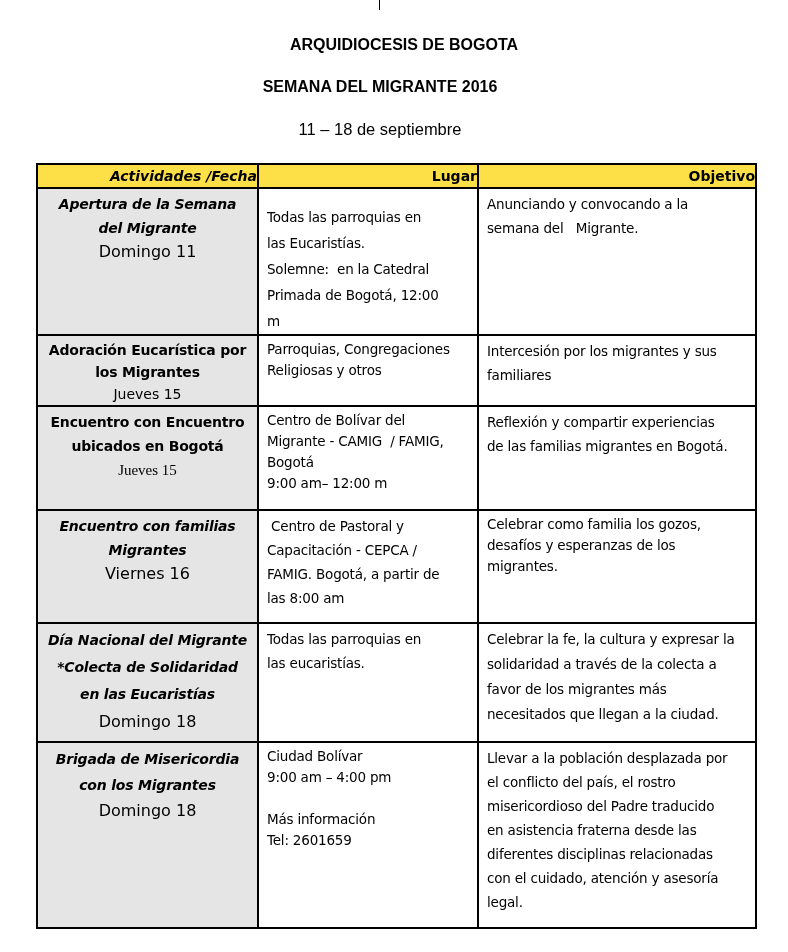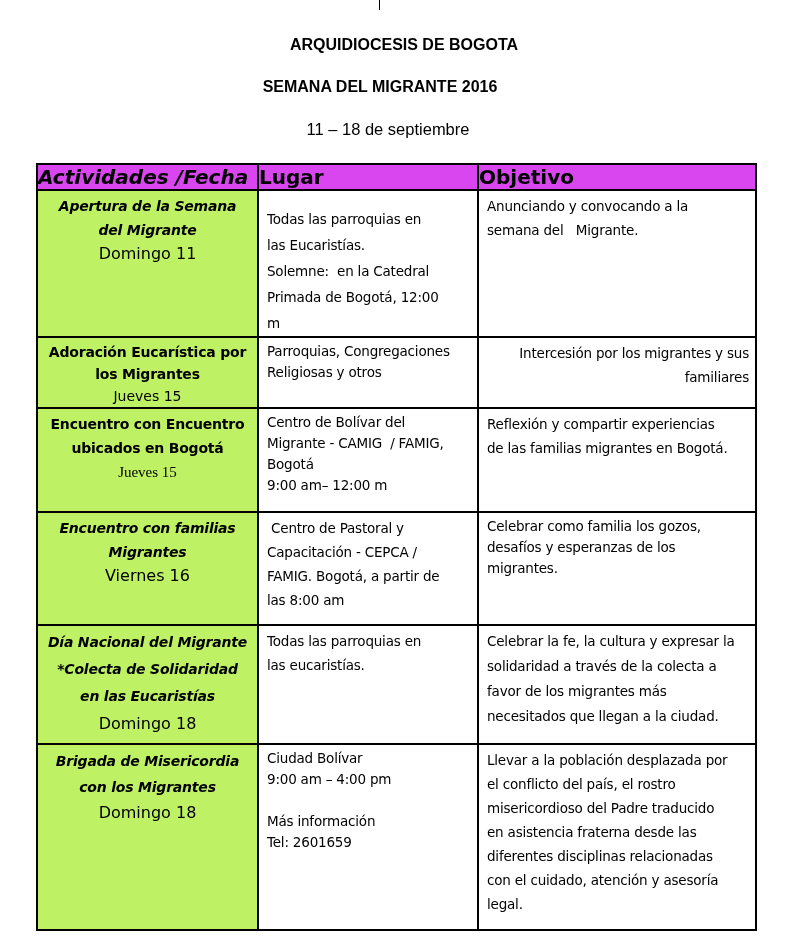--- a/index.html
+++ b/index.html
@@ -3,28 +3,28 @@
   <meta charset="utf-8">
   <style>
     html, body { margin: 0; padding: 0; background: #ffffff; }
     body { width: 788px; height: 952px; position: relative; overflow: hidden; color: #000; }
     .cursor { position: absolute; left: 379px; top: 0; width: 1px; height: 10px; background: #000; }
     .title { position: absolute; left: 0; width: 760px; text-align: center;
       font-family: "Liberation Sans", sans-serif; font-weight: bold; font-size: 16px; }
     .t1 { top: 36px; padding-left: 24px; }
     .t2 { top: 78px; }
     .subtitle { position: absolute; left: 0; width: 760px; top: 120px; text-align: center;
-      font-family: "Liberation Sans", sans-serif; font-size: 16.5px; margin-left: 8px; }
+      font-family: "Liberation Sans", sans-serif; font-size: 16.5px; }
     table.schedule { position: absolute; left: 36px; top: 163px; border-collapse: collapse;
       font-family: "DejaVu Sans", sans-serif; font-size: 13.5px; table-layout: fixed; }
     table.schedule td, table.schedule th { border: 2px solid #000; vertical-align: top; padding: 0; }
     col.c1 { width: 221px; } col.c2 { width: 220px; } col.c3 { width: 278px; }
-    th { background: #d946ef; height: 22px; font-weight: bold; font-size: 20px; text-align: left; vertical-align: middle !important; }
+    th { background: #fde047; height: 22px; font-weight: bold; font-size: 14px; text-align: right; vertical-align: middle !important; }
     th.act { font-style: italic; }
-    td.activity { background: #bef264; text-align: center; padding: 3px 4px 0 4px !important; line-height: 24px; }
+    td.activity { background: #e5e5e5; text-align: center; padding: 3px 4px 0 4px !important; line-height: 24px; }
     td.activity .name { font-weight: bold; font-size: 14px; letter-spacing: -0.2px; }
     td.activity .name.it { font-style: italic; }
     td.activity .date { font-size: 16px; }
     td.activity .date.serif { font-family: "Liberation Serif", serif; font-size: 15px; }
     td.place, td.goal { padding: 3px 6px 0 8px !important; font-size: 13.5px; letter-spacing: -0.2px; }
     .line { display: block; white-space: pre; }
     .lh-r1-place { line-height: 26px; padding-top: 12px; }
     .lh-r1-goal { line-height: 24px; }
     .lh-std { line-height: 21px; }
     .lh-wide { line-height: 25px; }
@@ -87,21 +87,21 @@
       <span class="line name">los Migrantes</span>
       <span class="line date serif" style="font-family:'DejaVu Sans',sans-serif;font-size:14px;">Jueves 15</span>
     </td>
     <td class="place">
       <div class="lh-std">
         <span class="line">Parroquias, Congregaciones</span>
         <span class="line">Religiosas y otros</span>
       </div>
     </td>
     <td class="goal">
-      <div style="line-height:24px;text-align:right;">
+      <div style="line-height:24px;">
         <span class="line">Intercesión por los migrantes y sus</span>
         <span class="line">familiares</span>
       </div>
     </td>
   </tr>
 
   <tr class="r3">
     <td class="activity">
       <span class="line name">Encuentro con Encuentro</span>
       <span class="line name">ubicados en Bogotá</span>

